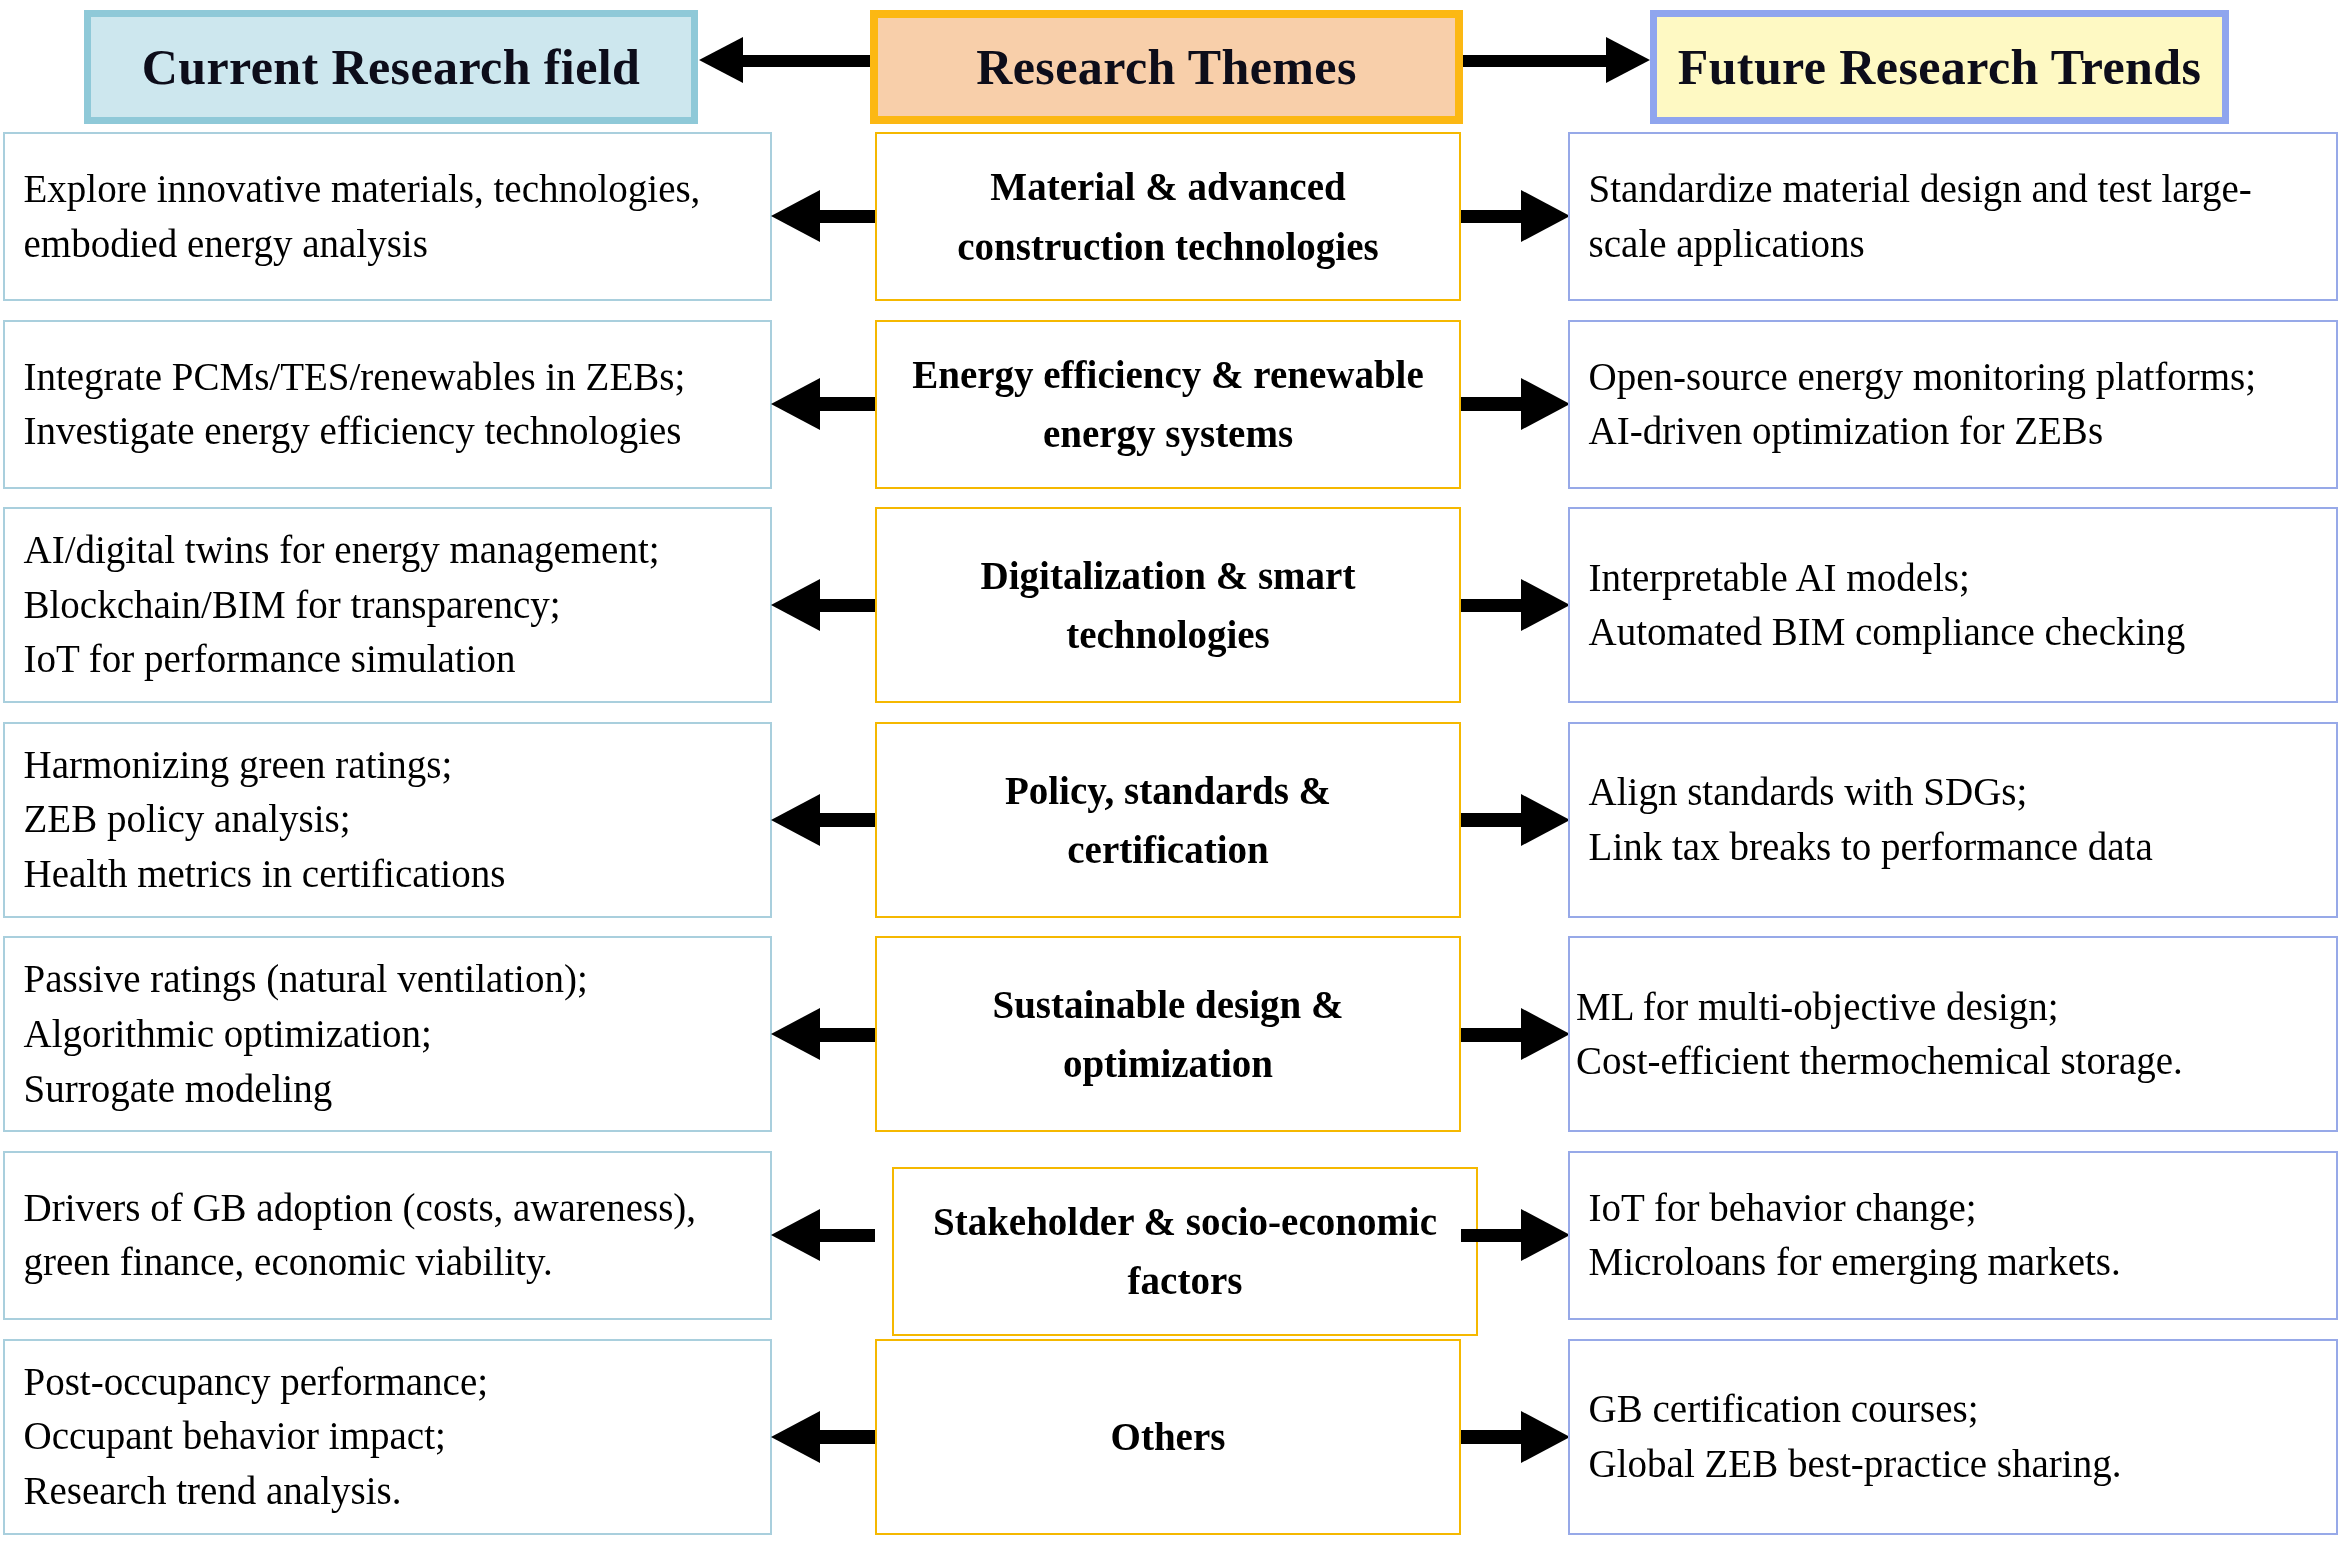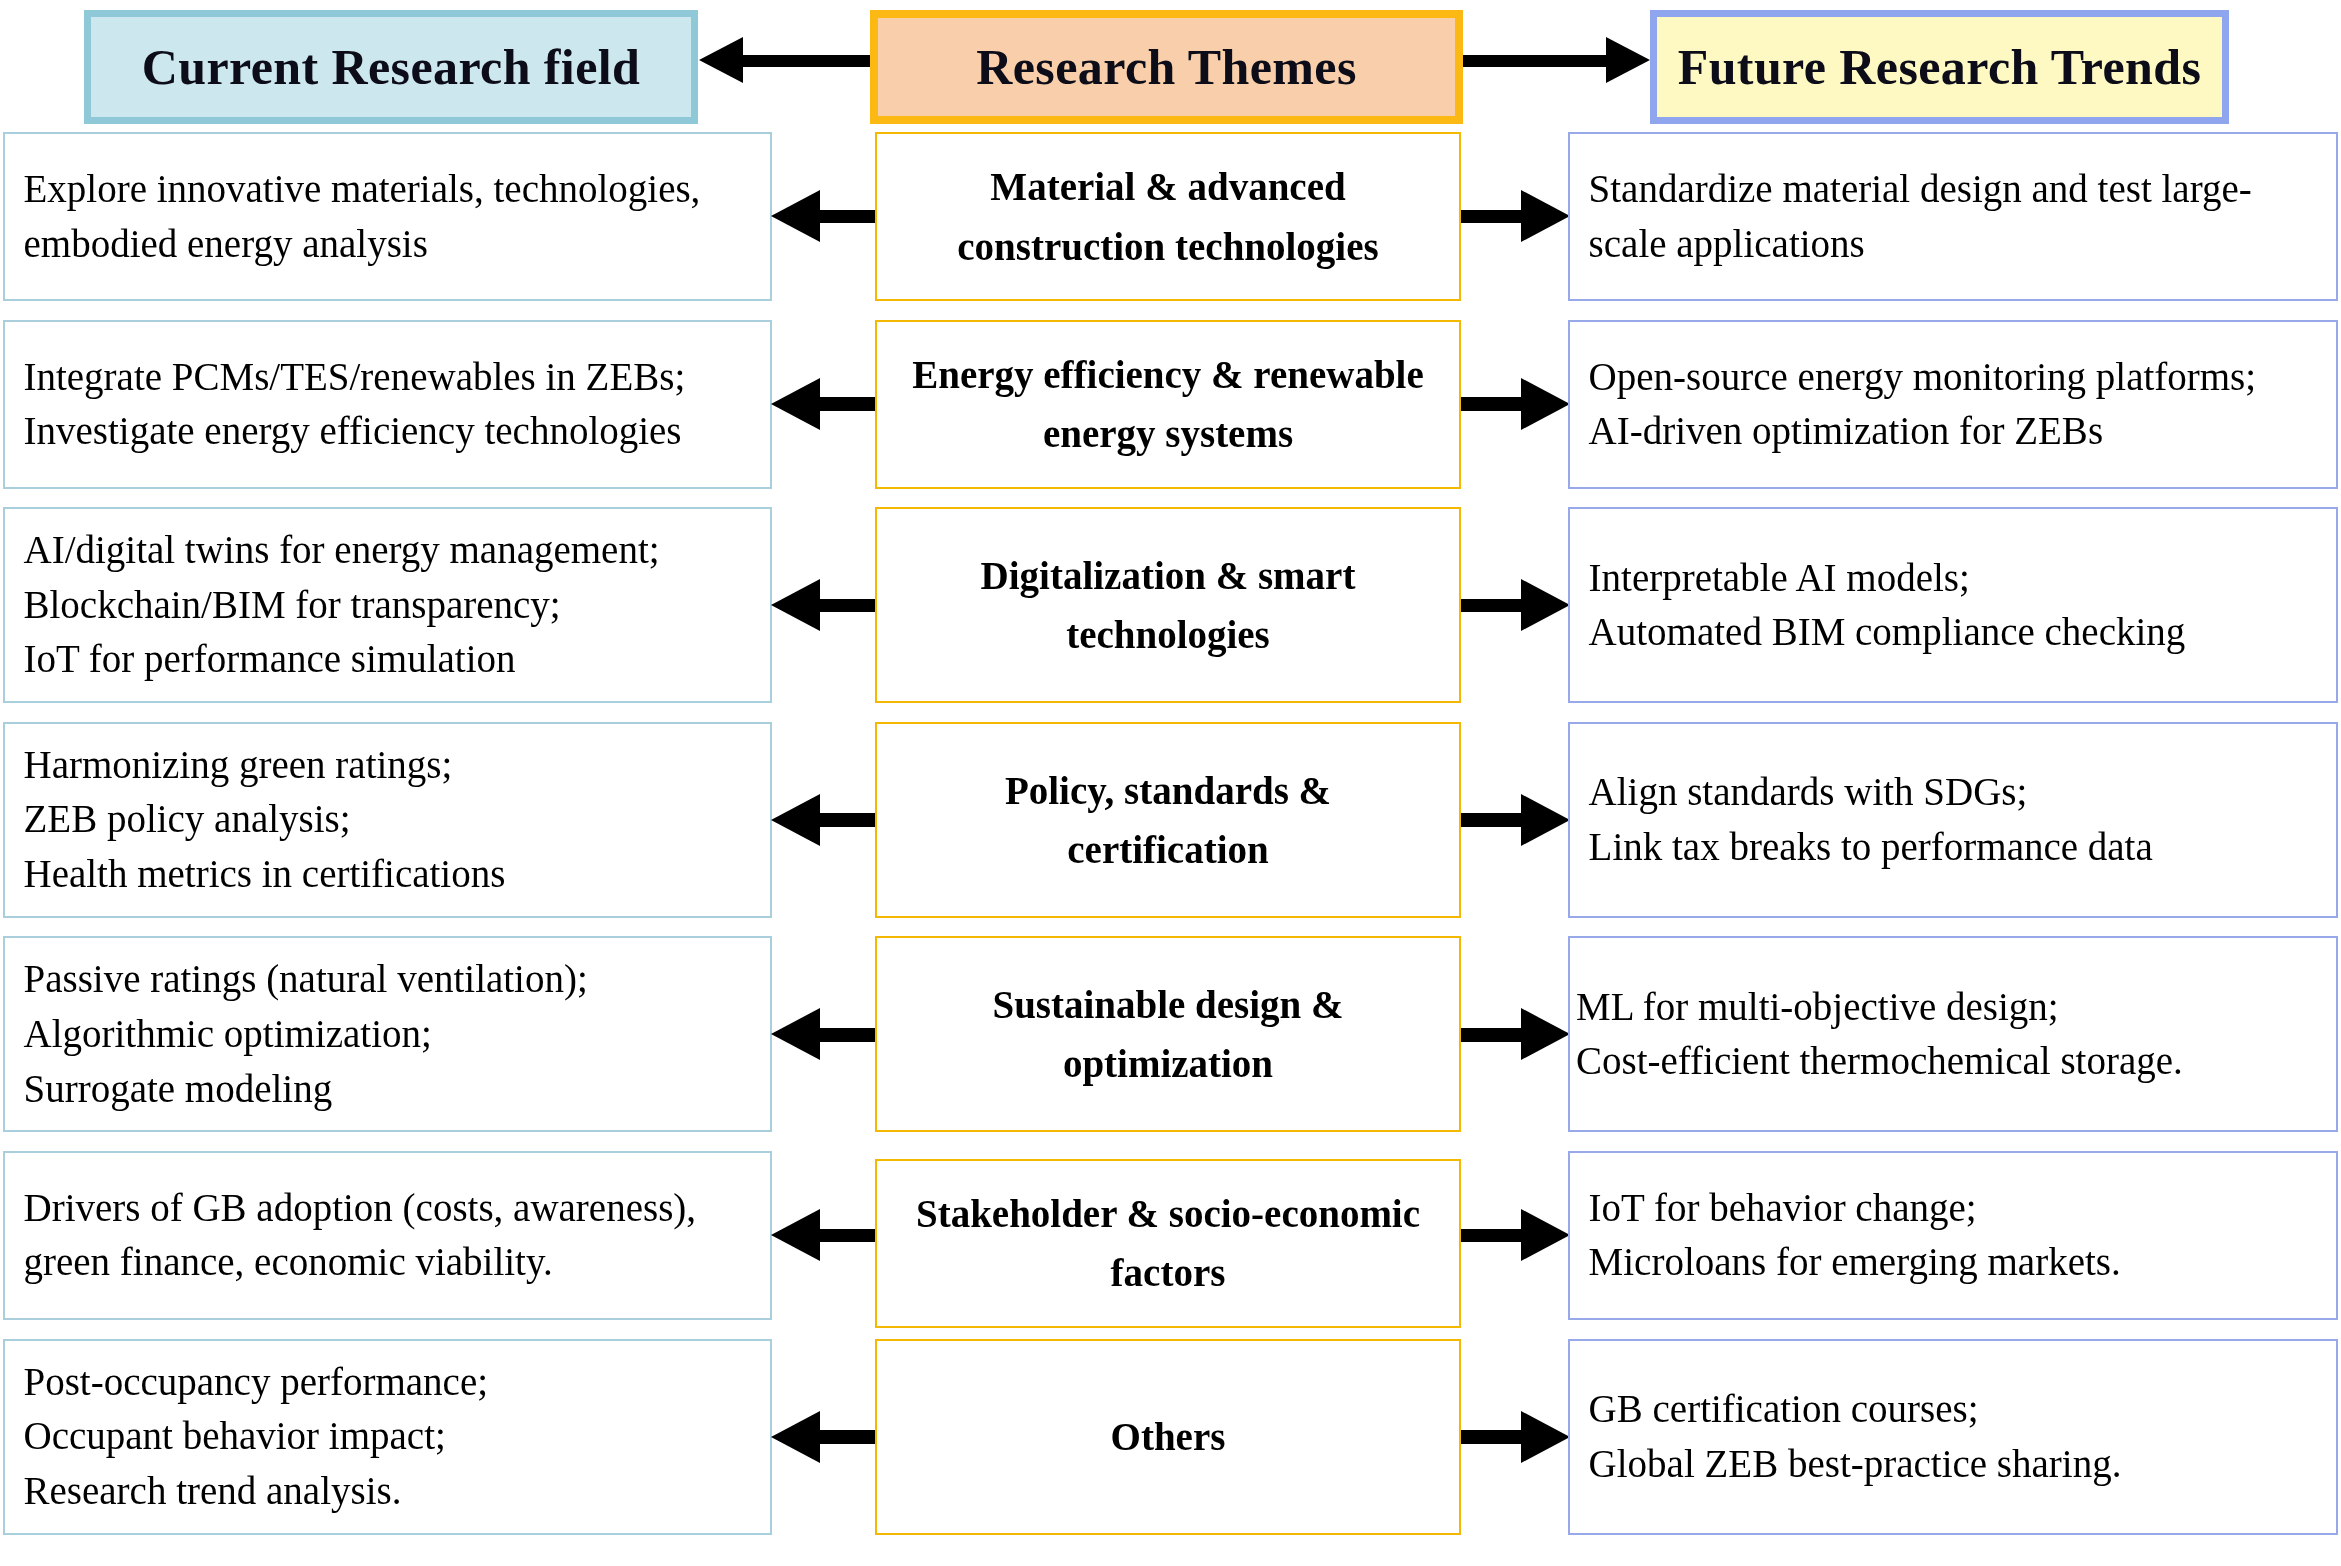--- a/index.html
+++ b/index.html
@@ -308,21 +308,21 @@
     </div>
     <div class="row" style="height: 169px; margin-top: 18.6px;">
       <div class="cell cell-left" style="top: 0px; height: 169px;">
         <div class="side-text">Drivers of GB adoption (costs, awareness),
 green finance, economic viability.</div>
       </div>
       <div class="row-arrow arrow-to-left" style="top: 84px;">
         <div class="shaft" style="left:49px;right:0;"></div>
         <div class="head left"></div>
       </div>
-      <div class="cell cell-mid" style="top: 8px; height: 169px;">
+      <div class="cell cell-mid" style="top: 16px; height: 169px; margin-left: 17px;">
         <div class="mid-text" style="white-space: pre-line;">Stakeholder &amp; socio-economic
 factors</div>
       </div>
       <div class="row-arrow arrow-to-right" style="top: 84px;">
         <div class="shaft" style="left:0;right:43px;"></div>
         <div class="head right"></div>
       </div>
       <div class="cell cell-right" style="top: 0px; height: 169px;">
         <div class="side-text">IoT for behavior change;
 Microloans for emerging markets.</div>

